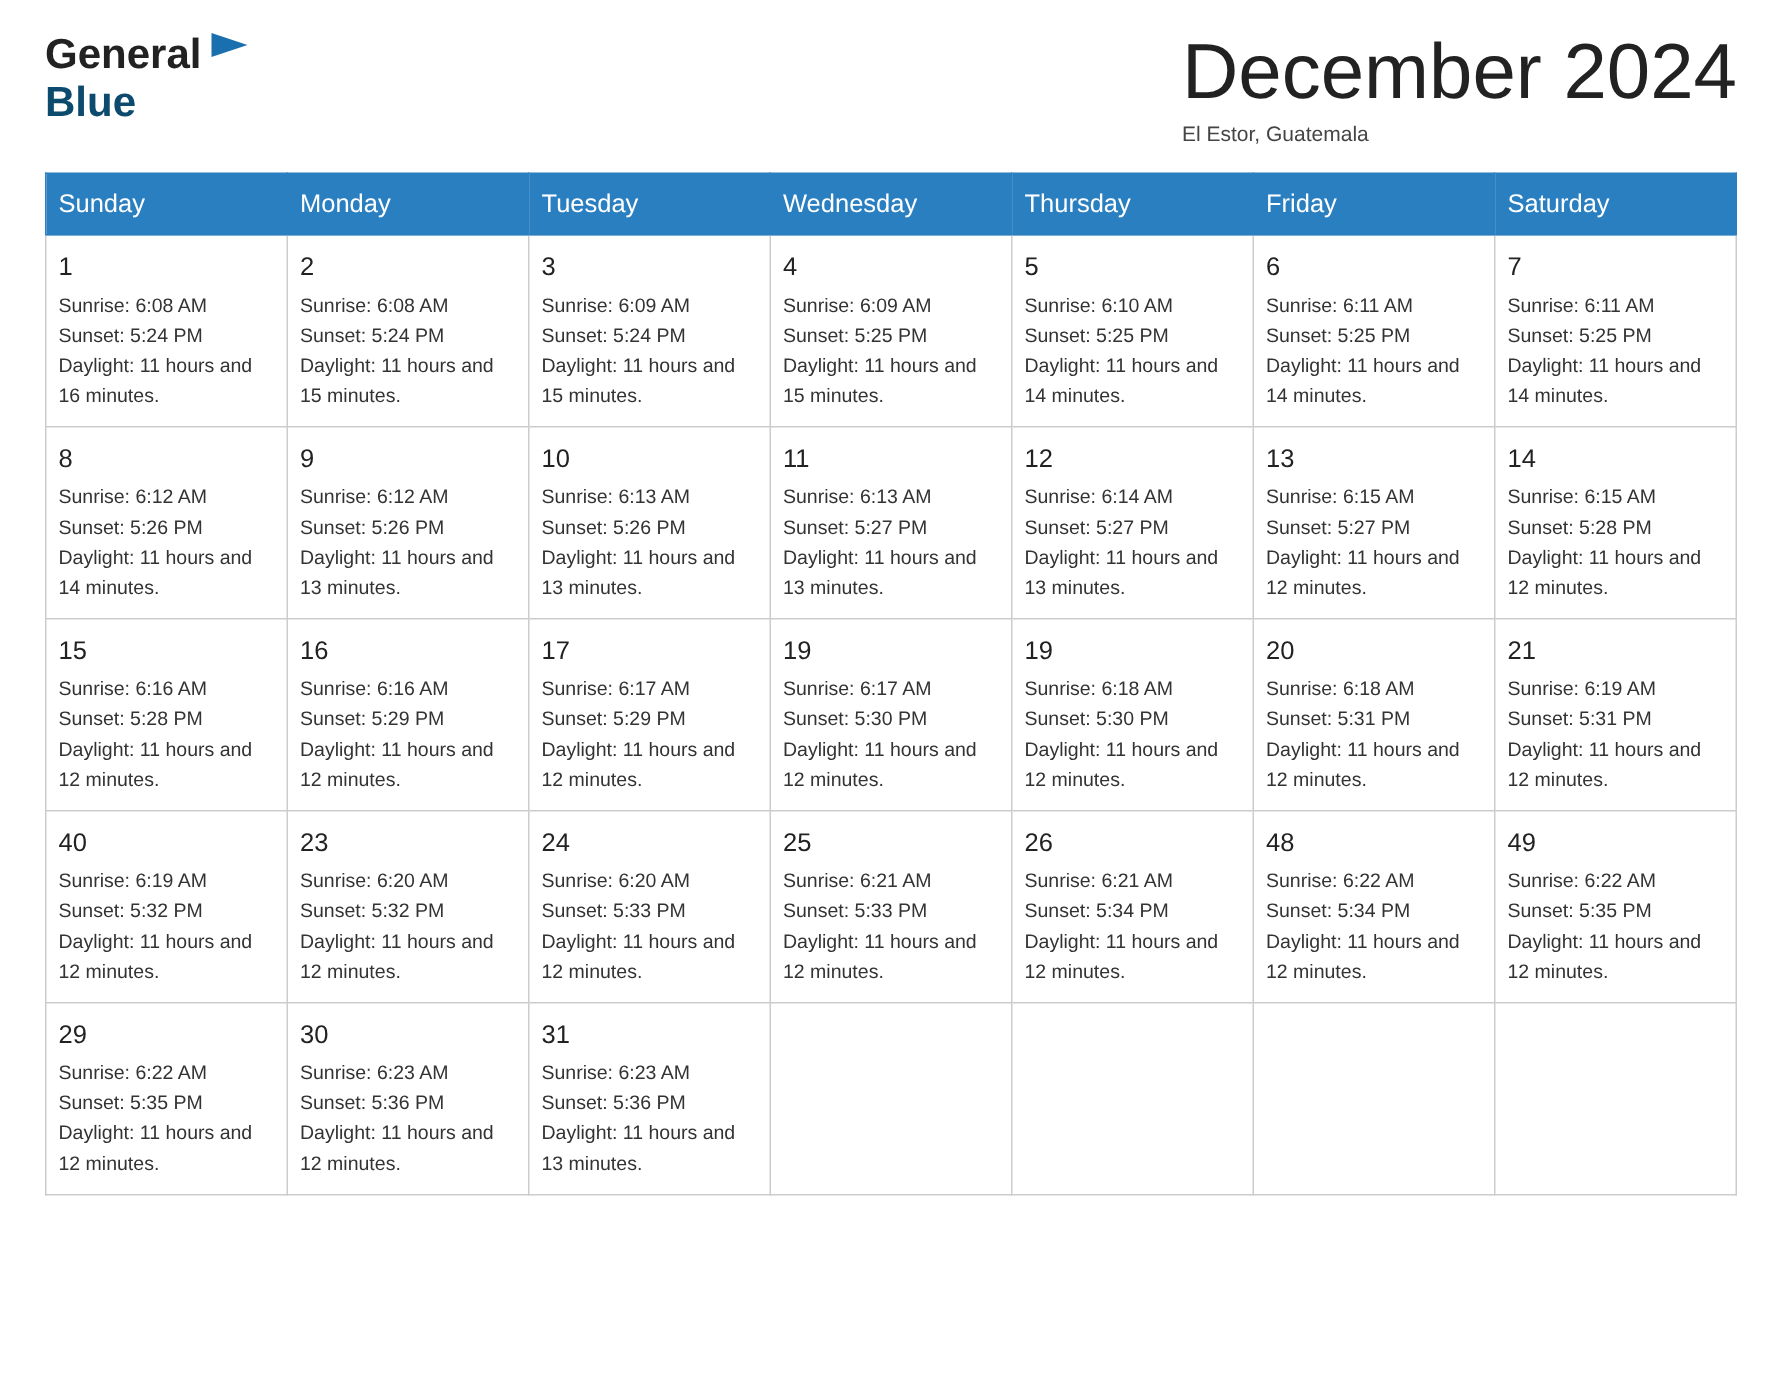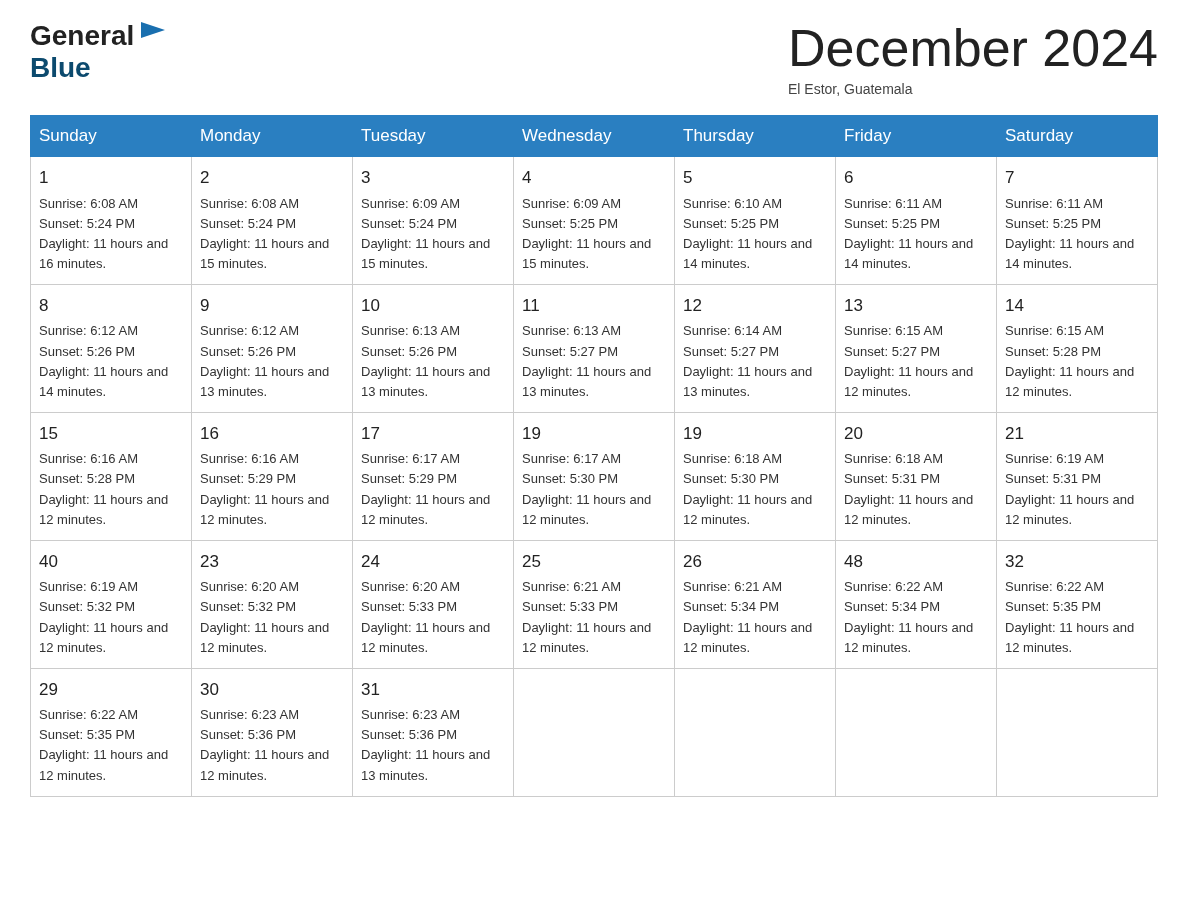--- a/index.html
+++ b/index.html
@@ -140,21 +140,21 @@
         <td><span class="day-number">20</span><span class="day-info">Sunrise: 6:18 AM</span><br><span class="day-info">Sunset: 5:31 PM</span><br><span class="day-info">Daylight: 11 hours and 12 minutes.</span></td>
         <td><span class="day-number">21</span><span class="day-info">Sunrise: 6:19 AM</span><br><span class="day-info">Sunset: 5:31 PM</span><br><span class="day-info">Daylight: 11 hours and 12 minutes.</span></td>
       </tr>
       <tr>
         <td><span class="day-number">40</span><span class="day-info">Sunrise: 6:19 AM</span><br><span class="day-info">Sunset: 5:32 PM</span><br><span class="day-info">Daylight: 11 hours and 12 minutes.</span></td>
         <td><span class="day-number">23</span><span class="day-info">Sunrise: 6:20 AM</span><br><span class="day-info">Sunset: 5:32 PM</span><br><span class="day-info">Daylight: 11 hours and 12 minutes.</span></td>
         <td><span class="day-number">24</span><span class="day-info">Sunrise: 6:20 AM</span><br><span class="day-info">Sunset: 5:33 PM</span><br><span class="day-info">Daylight: 11 hours and 12 minutes.</span></td>
         <td><span class="day-number">25</span><span class="day-info">Sunrise: 6:21 AM</span><br><span class="day-info">Sunset: 5:33 PM</span><br><span class="day-info">Daylight: 11 hours and 12 minutes.</span></td>
         <td><span class="day-number">26</span><span class="day-info">Sunrise: 6:21 AM</span><br><span class="day-info">Sunset: 5:34 PM</span><br><span class="day-info">Daylight: 11 hours and 12 minutes.</span></td>
         <td><span class="day-number">48</span><span class="day-info">Sunrise: 6:22 AM</span><br><span class="day-info">Sunset: 5:34 PM</span><br><span class="day-info">Daylight: 11 hours and 12 minutes.</span></td>
-        <td><span class="day-number">32</span><span class="day-info">Sunrise: 6:22 AM</span><br><span class="day-info">Sunset: 5:35 PM</span><br><span class="day-info">Daylight: 11 hours and 12 minutes.</span></td>
+        <td><span class="day-number">49</span><span class="day-info">Sunrise: 6:22 AM</span><br><span class="day-info">Sunset: 5:35 PM</span><br><span class="day-info">Daylight: 11 hours and 12 minutes.</span></td>
       </tr>
       <tr>
         <td><span class="day-number">29</span><span class="day-info">Sunrise: 6:22 AM</span><br><span class="day-info">Sunset: 5:35 PM</span><br><span class="day-info">Daylight: 11 hours and 12 minutes.</span></td>
         <td><span class="day-number">30</span><span class="day-info">Sunrise: 6:23 AM</span><br><span class="day-info">Sunset: 5:36 PM</span><br><span class="day-info">Daylight: 11 hours and 12 minutes.</span></td>
         <td><span class="day-number">31</span><span class="day-info">Sunrise: 6:23 AM</span><br><span class="day-info">Sunset: 5:36 PM</span><br><span class="day-info">Daylight: 11 hours and 13 minutes.</span></td>
         <td class="empty-cell"></td>
         <td class="empty-cell"></td>
         <td class="empty-cell"></td>
         <td class="empty-cell"></td>
       </tr>

